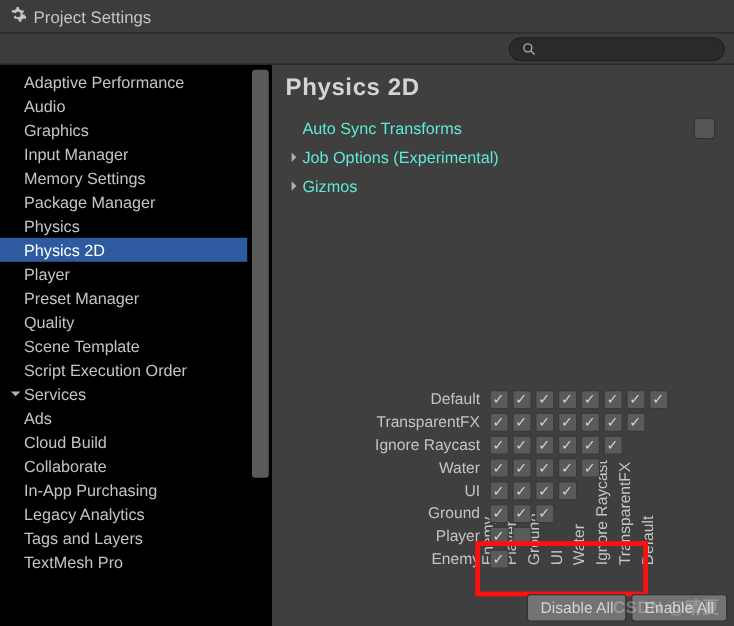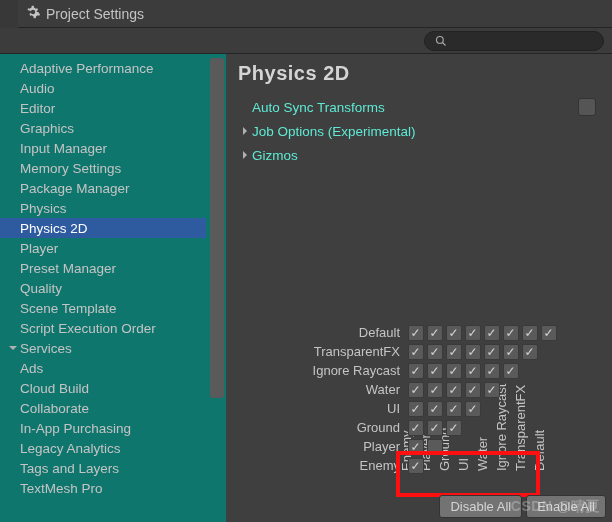--- a/index.html
+++ b/index.html
@@ -1,24 +1,24 @@
 <!DOCTYPE html>
 <html><head>
 <meta charset="utf-8">
 <style>
 * { margin:0; padding:0; box-sizing:border-box; font-family:Arial,Helvetica,sans-serif; }
 body { background:#383838; width:612px; height:522px; overflow:hidden; color:#c4c4c4; font-size:13px; }
-.header { background:#3c3c3c; height:28px; display:flex; align-items:center; padding:0 8px; border-bottom:1px solid #242424;margin-left:18px; }
+.header { background:#3c3c3c; height:28px; display:flex; align-items:center; padding:0 8px; border-bottom:1px solid #242424; }
 .header .gear { margin-right:6px; }
 .header .title { font-size:14px; color:#c4c4c4; }
 .searchbar { background:#3c3c3c; height:26px; padding:3px 8px; border-bottom:1px solid #242424; display:flex; justify-content:flex-end; }
 .searchbox { background:#2a2a2a; border:1px solid #222; border-radius:12px; width:180px; height:20px; display:flex; align-items:center; padding:0 10px; }
 .searchbox svg { margin-right:4px; }
 .main { display:flex; height:calc(522px - 54px); }
-.sidebar { width:226px; background:#0f766e; overflow-y:auto; padding-top:4px; position:relative; }
+.sidebar { width:226px; background:#000000; overflow-y:auto; padding-top:4px; position:relative; }
 .sidebar-inner { width:206px; }
 .sidebar-item { height:20px; display:flex; align-items:center; padding-left:20px; cursor:pointer; color:#c4c4c4; font-size:13.5px; }
 .sidebar-item.selected { background:#2e5aa0; color:#fff; }
 .sidebar-item.sub { }
 .sidebar-item.expandable { padding-left:8px; }
 .sidebar-item .arrow { width:12px; display:inline-flex; }
 .scrollbar-track { position:absolute; right:2px; top:4px; width:14px; height:660px; }
 .scrollbar-thumb { background:#5a5a5a; width:14px; height:340px; border-radius:3px; position:absolute; top:0; }
 .content { flex:1; background:#3f3f3f; overflow:hidden; position:relative; }
 .content h1 { font-size:20px; font-weight:600; color:#d4d4d4; padding:8px 12px 10px; letter-spacing:.5px; }
@@ -63,23 +63,20 @@
 <div class="main">
   <div class="sidebar">
     <div class="sidebar-inner">
       <div class="sidebar-item">
           <span>Adaptive Performance</span>
         </div>
       <div class="sidebar-item">
           <span>Audio</span>
         </div>
       <div class="sidebar-item">
-          <span>Editor</span>
-        </div>
-      <div class="sidebar-item">
           <span>Graphics</span>
         </div>
       <div class="sidebar-item">
           <span>Input Manager</span>
         </div>
       <div class="sidebar-item">
           <span>Memory Settings</span>
         </div>
       <div class="sidebar-item">
           <span>Package Manager</span>

